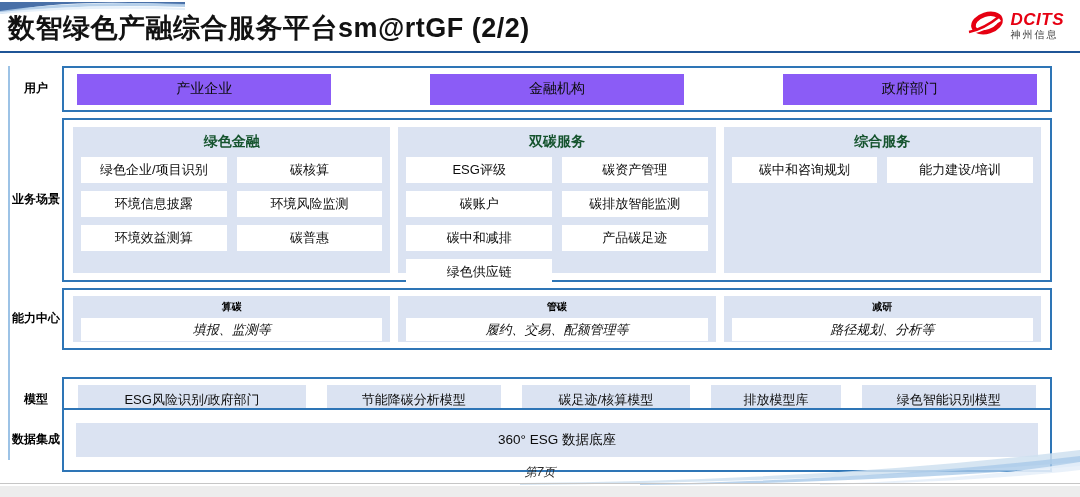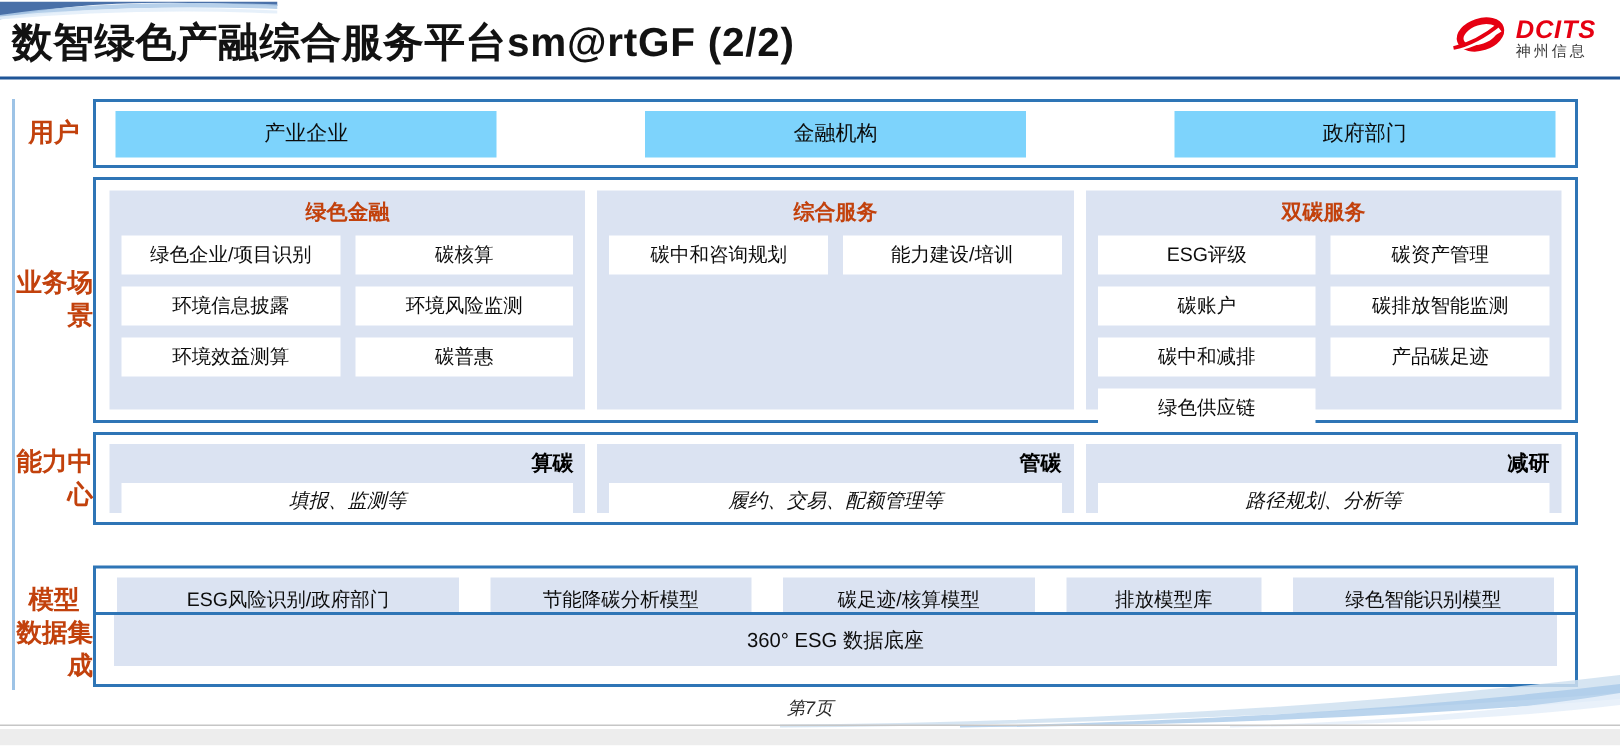--- a/index.html
+++ b/index.html
@@ -16,60 +16,60 @@
   .logo{position:absolute;right:16px;top:9px;display:flex;align-items:center;gap:5px;}
   .logo-text{display:flex;flex-direction:column;line-height:1;}
   .logo-brand{font-size:17px;font-weight:bold;font-style:italic;color:#e60012;letter-spacing:.5px;}
   .logo-sub{font-size:10px;color:#3a3a3a;letter-spacing:2px;margin-top:2px;}
   .title-rule{position:absolute;left:0;right:0;top:51px;height:2px;background:#1f5597;}
   
   .left-rail{position:absolute;left:8px;top:66px;width:2px;height:394px;background:#9dc3e6;}
   .row{position:absolute;left:10px;width:1042px;display:flex;}
   .row-label{
     width:52px;flex:0 0 52px;display:flex;align-items:center;justify-content:center;
-    font-size:17px;font-weight:bold;text-align:right;line-height:1.3;color:#c2410c;
+    font-size:12px;font-weight:bold;text-align:left;line-height:1.3;color:#000000;
   }
   .row-box{flex:1;border:2px solid #2e75b6;background:#fff;box-sizing:border-box;}
   
   .row-users{top:66px;height:46px;}
   .users-box{display:flex;align-items:center;justify-content:space-between;padding:0 13px;}
   .user-chip{
-    width:26.5%;height:31px;background:#7dd3fc;display:flex;align-items:center;
+    width:26.5%;height:31px;background:#8b5cf6;display:flex;align-items:center;
     justify-content:center;font-size:14px;color:#0c0c0c;
   }
   
   .row-scenarios{top:118px;height:164px;}
   .scen-box{display:flex;gap:8px;padding:7px 9px;}
   .panel{flex:1;background:#dbe3f2;padding:3px 8px 8px;box-sizing:border-box;}
-  .panel-title{text-align:center;font-weight:bold;font-size:14px;padding:3px 0 6px;color:#c2410c;}
+  .panel-title{text-align:center;font-weight:bold;font-size:14px;padding:3px 0 6px;color:#14532d;}
   .panel-grid{display:grid;grid-template-columns:1fr 1fr;gap:8px 10px;align-content:start;}
   .cell{
     background:#fff;height:26px;display:flex;align-items:center;justify-content:center;
     font-size:13px;color:#0c0c0c;white-space:nowrap;
   }
   
   .row-caps{top:288px;height:62px;}
   .caps-box{display:flex;gap:8px;padding:6px 9px;}
   .cap-panel{flex:1;background:#dbe3f2;padding:2px 8px 7px;box-sizing:border-box;}
-  .cap-title{text-align:right;font-weight:bold;font-size:14px;padding:2px 0 4px;color:#000;}
+  .cap-title{text-align:center;font-weight:bold;font-size:10px;padding:2px 0 4px;color:#000;}
   .cap-desc{
     background:#fff;height:23px;display:flex;align-items:center;justify-content:center;
     font-size:13px;font-style:italic;color:#0c0c0c;
   }
   
   .row-models{top:352px;height:46px;margin-top:25px;}
   .models-box{display:flex;align-items:center;justify-content:space-between;padding:0 14px;}
   .model-chip{
     height:30px;background:#dbe3f2;display:flex;align-items:center;justify-content:center;
     font-size:13px;color:#0c0c0c;white-space:nowrap;
   }
   .mw1{width:23.8%}.mw2{width:18.2%}.mw3{width:17.6%}.mw4{width:18.2%}.mw5{width:13.6%}
   
-  .row-data{top:408px;height:50px;}
-  .data-box{display:flex;padding:0 12px;}
+  .row-data{top:408px;height:64px;}
+  .data-box{display:flex;align-items:center;padding:0 12px;}
   .data-chip{
     flex:1;height:34px;background:#dbe3f2;display:flex;align-items:center;justify-content:center;
     font-size:13.5px;color:#0c0c0c;
   }
   
   .page-num{
     position:absolute;left:0;right:0;top:464px;text-align:center;
     font-size:12px;font-style:italic;color:#2b2b2b;
   }
   .footer-rule{position:absolute;left:0;right:0;top:483px;height:1px;background:#c6c6c6;}
@@ -124,38 +124,38 @@
       <div class="panel-grid">
         <div class="cell">绿色企业/项目识别</div>
         <div class="cell">碳核算</div>
         <div class="cell">环境信息披露</div>
         <div class="cell">环境风险监测</div>
         <div class="cell">环境效益测算</div>
         <div class="cell">碳普惠</div>
       </div>
     </div>
     <div class="panel">
-      <div class="panel-title">综合服务</div>
-      <div class="panel-grid">
-        <div class="cell">碳中和咨询规划</div>
-        <div class="cell">能力建设/培训</div>
-      </div>
-    </div>
-    <div class="panel">
       <div class="panel-title">双碳服务</div>
       <div class="panel-grid">
         <div class="cell">ESG评级</div>
         <div class="cell">碳资产管理</div>
         <div class="cell">碳账户</div>
         <div class="cell">碳排放智能监测</div>
         <div class="cell">碳中和减排</div>
         <div class="cell">产品碳足迹</div>
         <div class="cell">绿色供应链</div>
       </div>
     </div>
+    <div class="panel">
+      <div class="panel-title">综合服务</div>
+      <div class="panel-grid">
+        <div class="cell">碳中和咨询规划</div>
+        <div class="cell">能力建设/培训</div>
+      </div>
+    </div>
   </div>
 </div>
 
 <div class="row row-caps">
   <div class="row-label">能力中心</div>
   <div class="row-box caps-box">
     <div class="cap-panel">
       <div class="cap-title">算碳</div>
       <div class="cap-desc">填报、监测等</div>
     </div>

